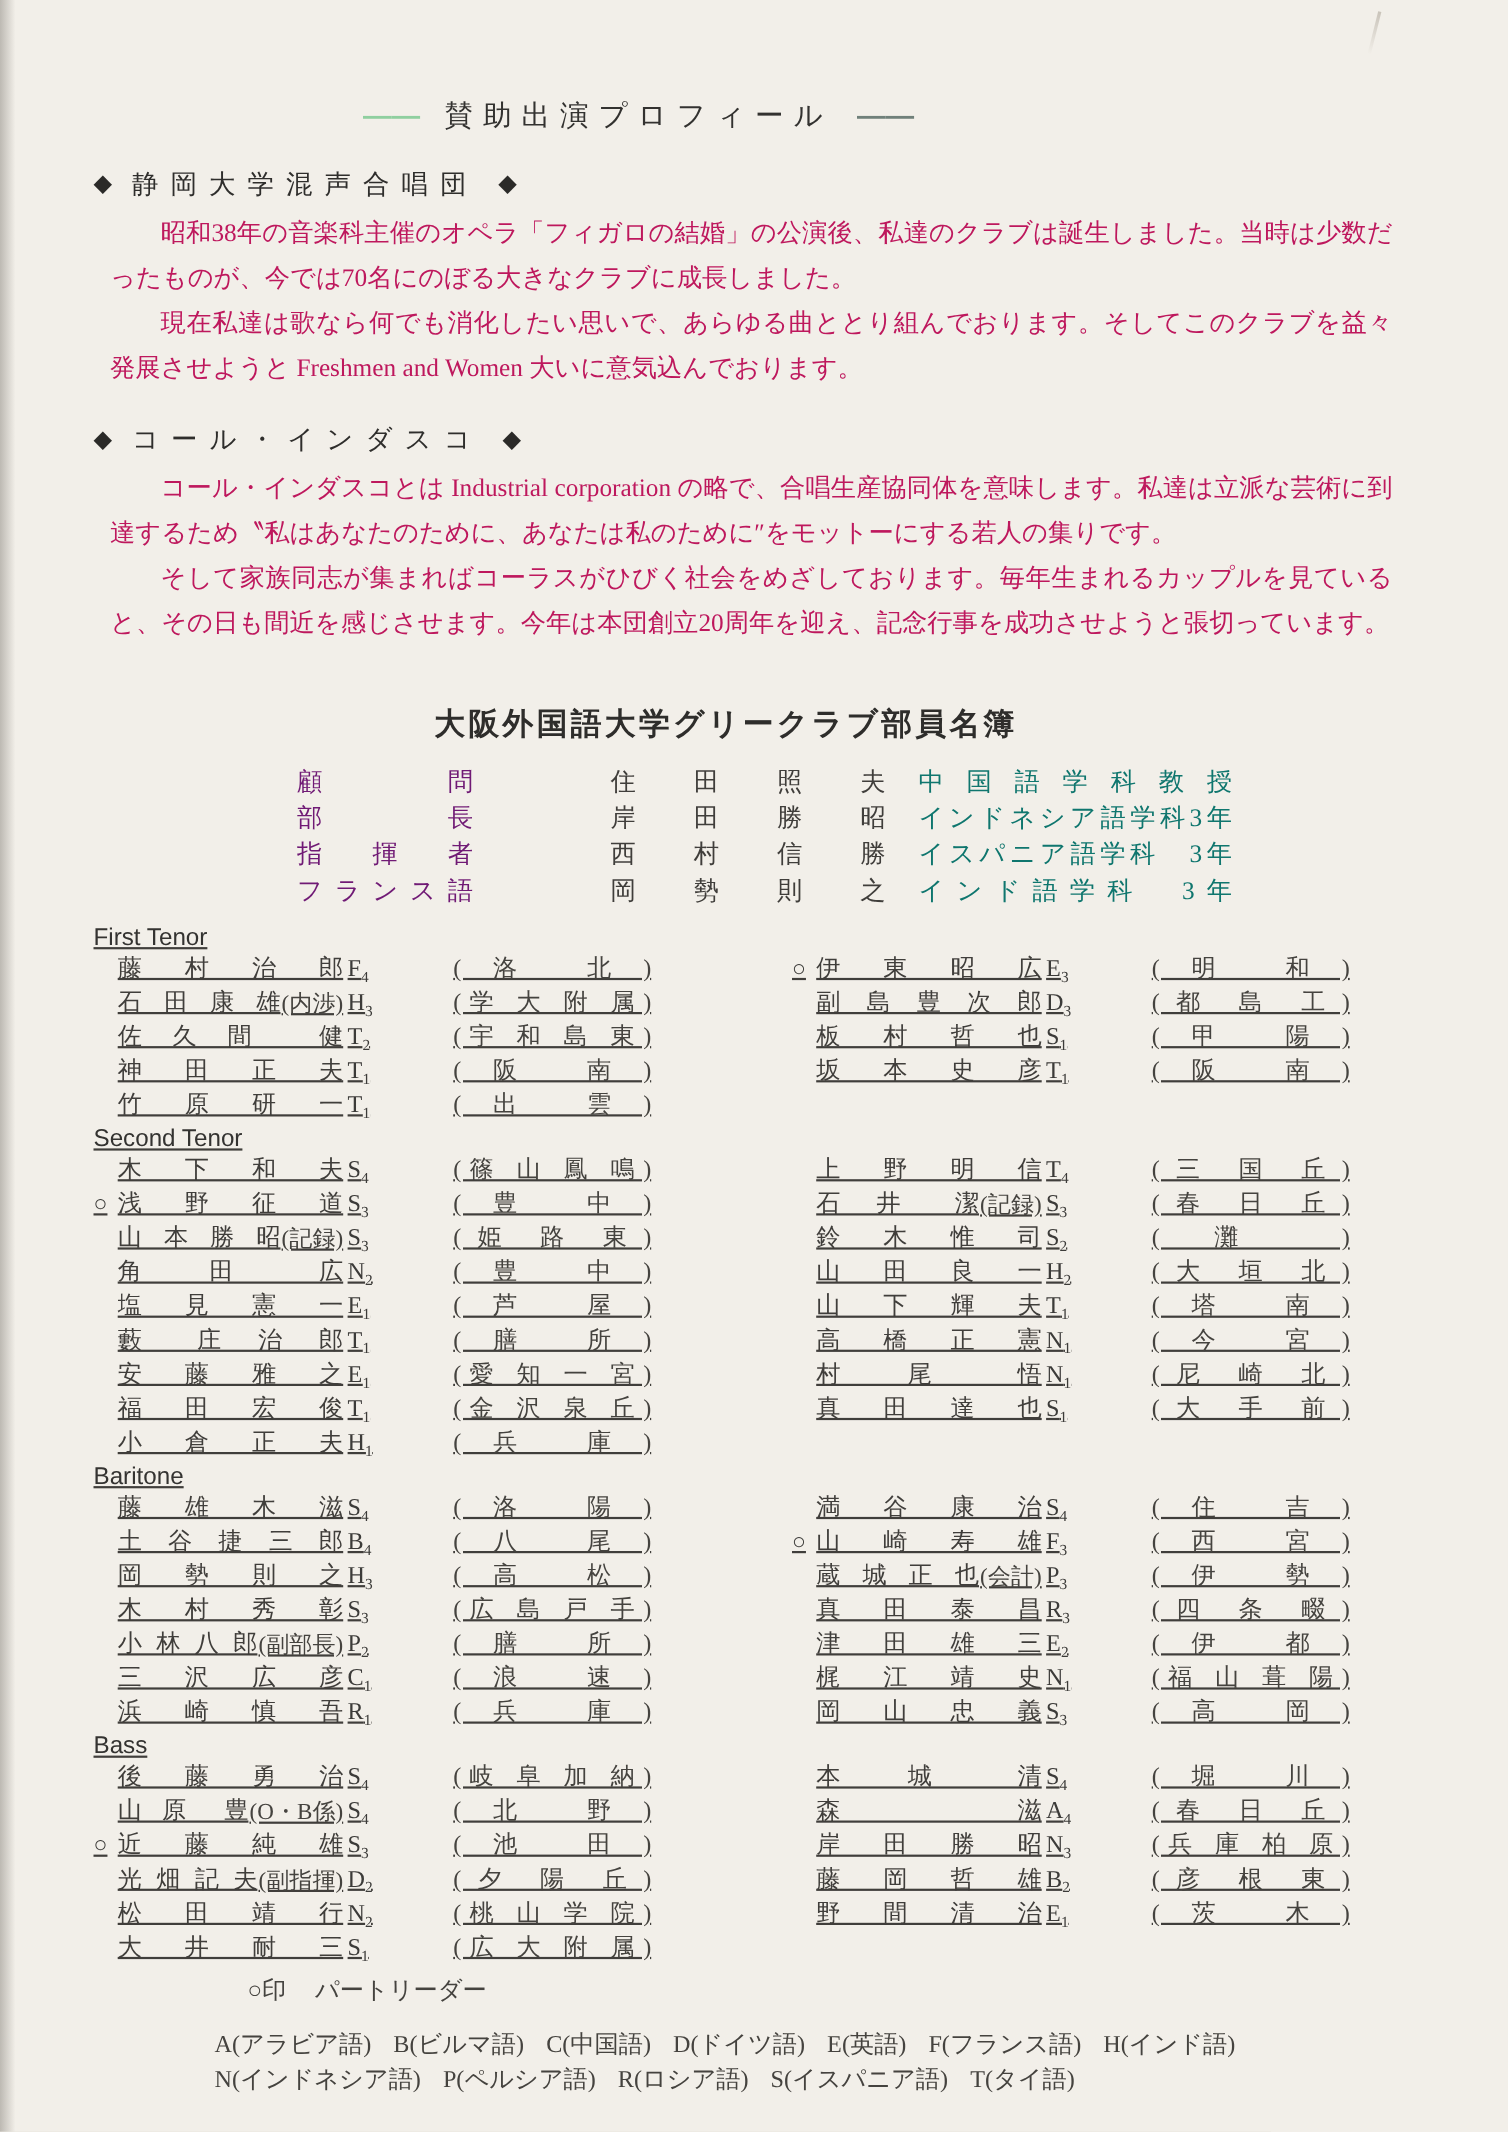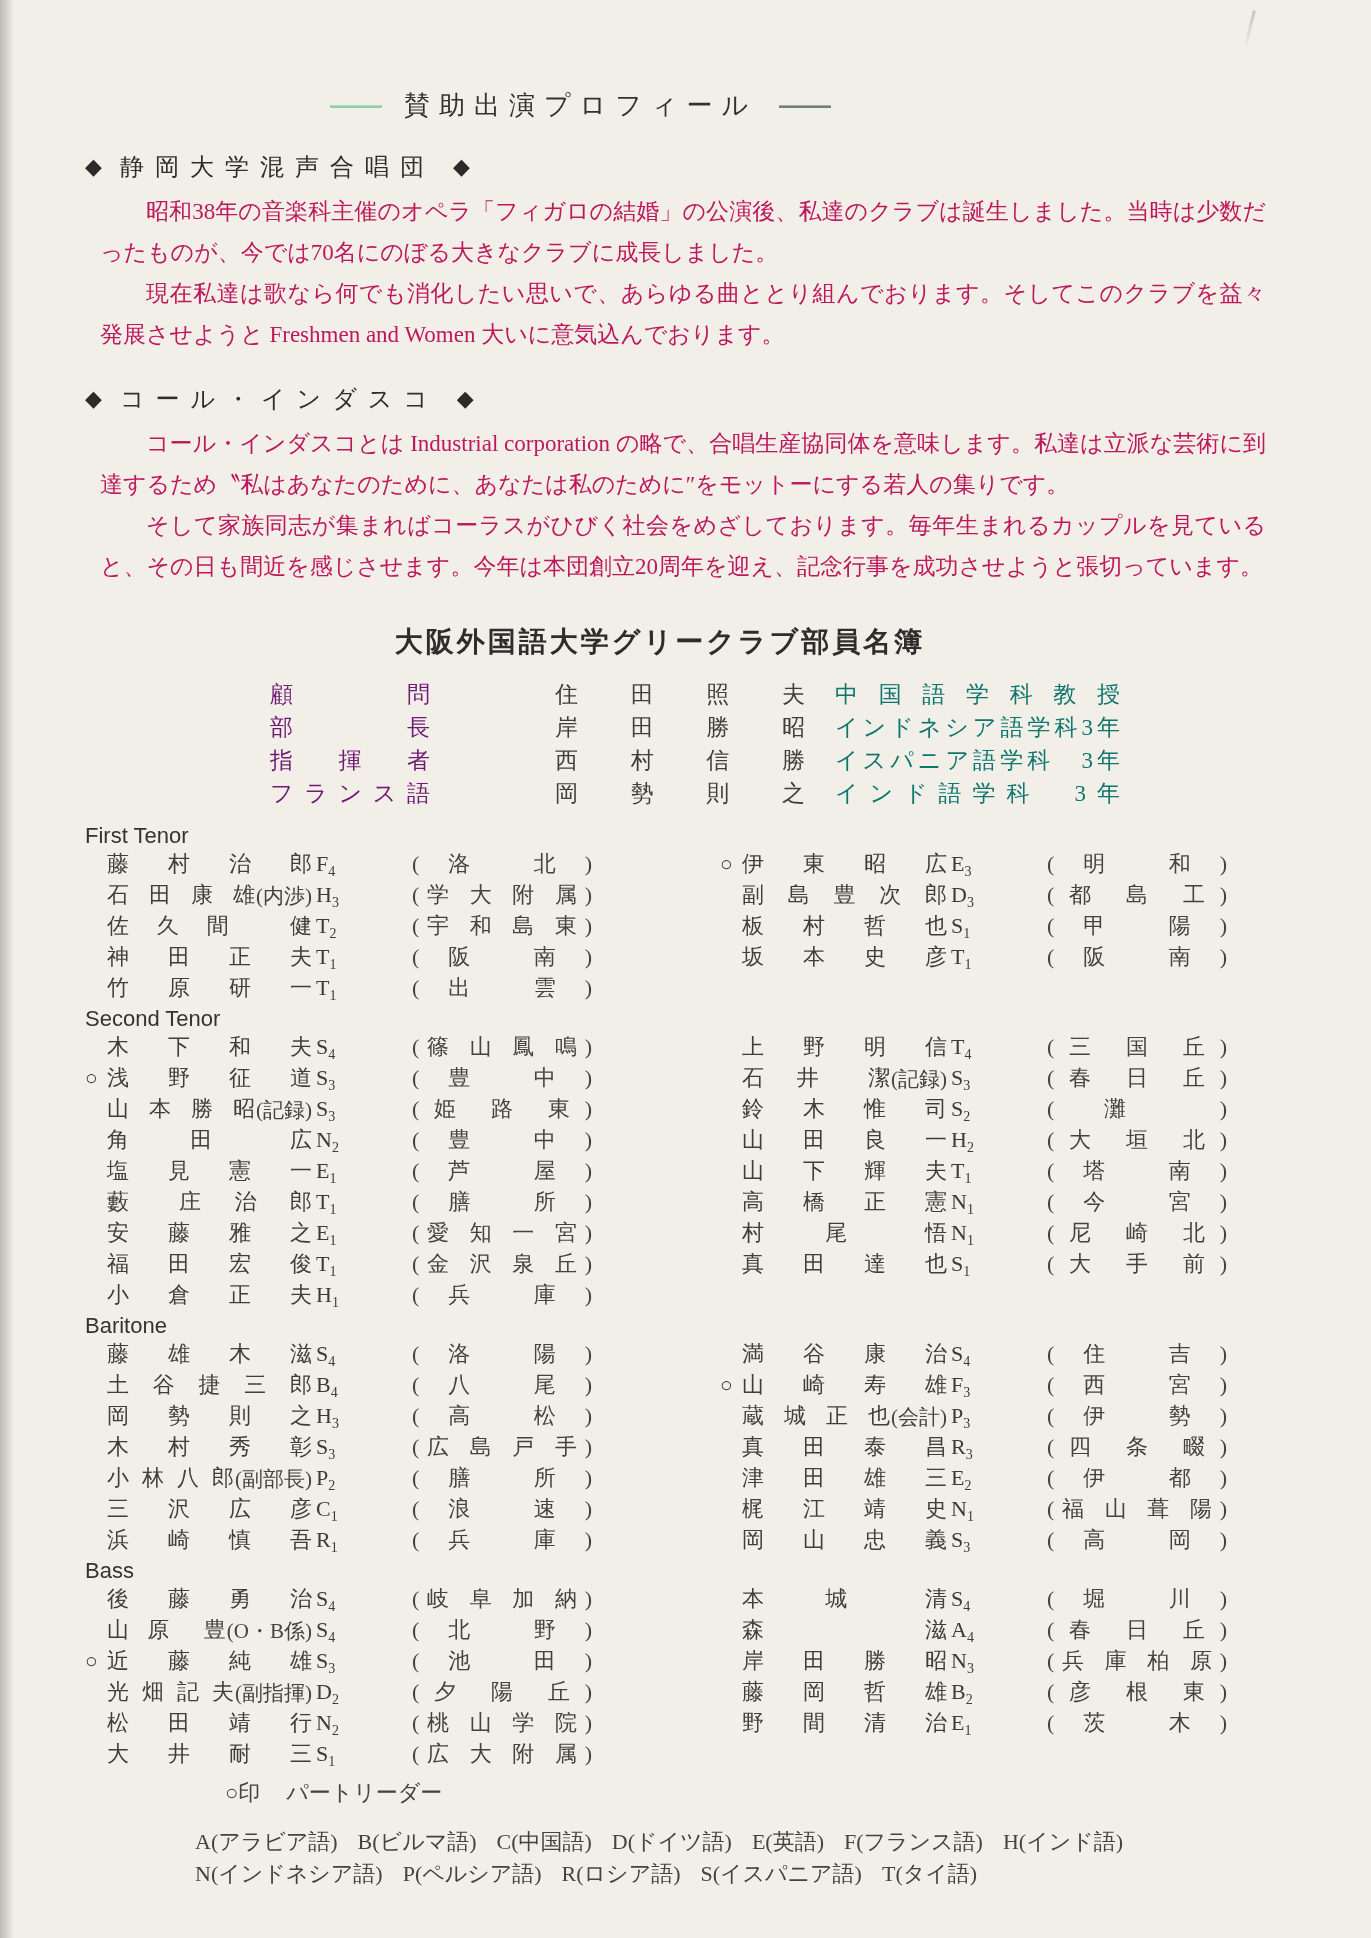--- a/index.html
+++ b/index.html
@@ -41,21 +41,21 @@
     font-size:24px;letter-spacing:11px;color:#2f2e2c;
     display:flex;align-items:center;gap:18px;white-space:nowrap;
   }
   .sec-h .dia{font-size:22px;letter-spacing:0;color:#2b2a28;}
   .paras{margin:8px 35px 0 15px;}
   .para{
     margin:0;padding:0;
     font-size:23px;line-height:41px;
     text-align:justify;text-indent:2em;color:#be185d;
   }
-  .roster-title-wrap{width:1150px;text-align:center;margin-top:36px;}
+  .roster-title-wrap{width:1150px;text-align:center;margin-top:52px;}
   .roster-title{
     display:inline-block;
     font-family:"Liberation Sans","DejaVu Sans",sans-serif;
     font-size:28px;font-weight:bold;letter-spacing:3px;color:#2e2d2b;
   }
   .officers{margin:18px 0 0 185px;}
   .officer-row{
     display:grid;grid-template-columns:285px 280px auto;
     height:33px;align-items:baseline;font-size:23px;
   }
@@ -65,21 +65,21 @@
     text-align:justify;text-align-last:justify;white-space:nowrap;color:#701a75;
   }
   .officer-name{
     display:inline-block;width:250px;
     text-align:justify;text-align-last:justify;white-space:nowrap;color:#403e3b;
   }
   .officer-affil{
     display:inline-block;width:285px;
     text-align:justify;text-align-last:justify;white-space:nowrap;color:#0f766e;
   }
-  .parts{margin-top:12px;}
+  .parts{margin-top:12px;text-decoration:underline;}
   .part-title{
     font-family:"Liberation Sans","DejaVu Sans",sans-serif;
     font-size:22px;color:#343331;height:26px;line-height:26px;margin-top:2px;
   }
   .pair{display:grid;grid-template-columns:635px 1fr;}
   .member-row{
     display:grid;grid-template-columns:22px 205px 100px 185px;
     height:31px;align-items:baseline;font-size:22px;white-space:nowrap;
   }
   .mmark{color:#3c3b39;font-size:21px;}

